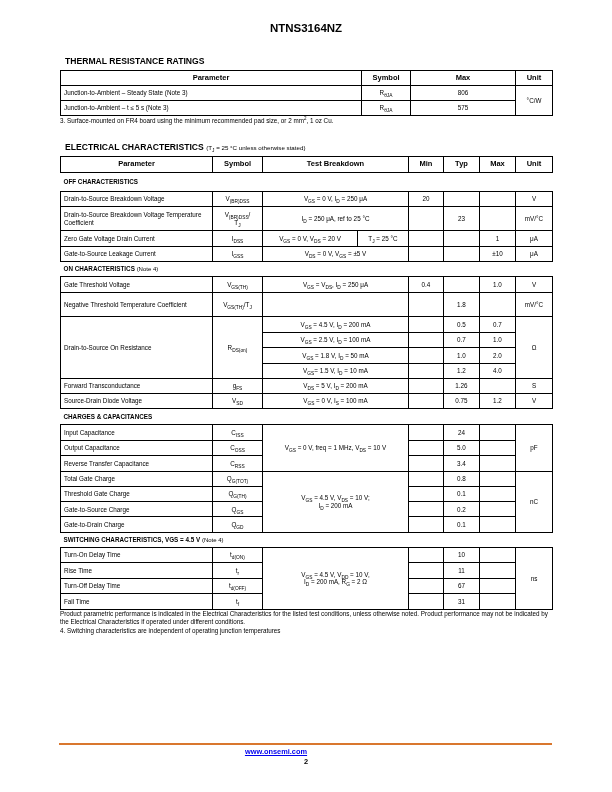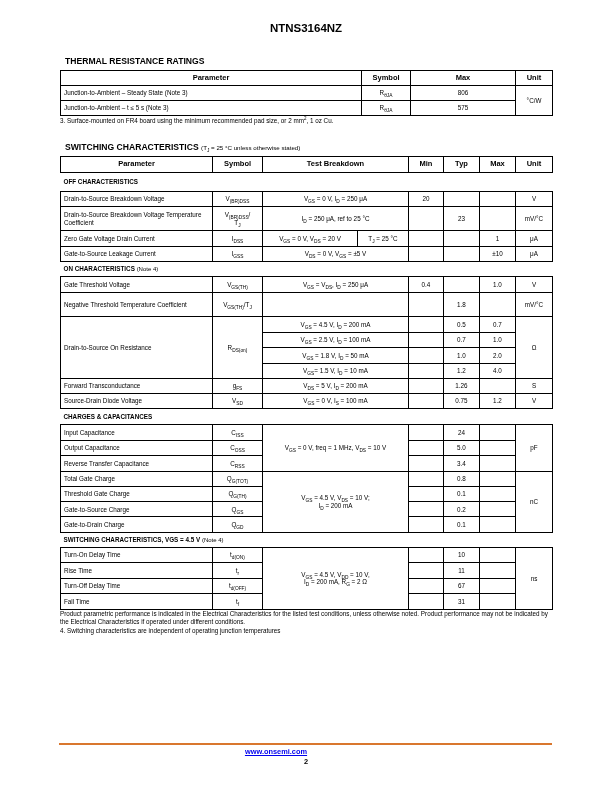--- a/index.html
+++ b/index.html
@@ -55,21 +55,21 @@
     <td class="l">Junction-to-Ambient – t ≤ 5 s (Note 3)</td>
     <td class="c"><span>R</span><sub>θJA</sub></td>
     <td class="c">575</td>
   </tr>
 </tbody>
   </table>
 
 <div class="abs footnote" style="left:60px; top:117px;"><span>3.  Surface-mounted on FR4 board using the minimum recommended pad size, or 2 mm</span><sup>2</sup><span>, 1 oz Cu.</span></div>
 
 <div class="abs section-title" style="left:65px; top:142px;">
-  <span>SWITCHING CHARACTERISTICS</span>
+  <span>ELECTRICAL CHARACTERISTICS</span>
   <span class="note"><span>(T</span><sub>J</sub><span> = 25 °C unless otherwise stated)</span></span>
 </div>
 
 <table class="grid" id="elec" style="left:60px; top:156px; width:492px;">
   <colgroup>
     <col style="width:152px">
       <col style="width:50px">
       <col style="width:95px">
       <col style="width:51px">
     <col style="width:35px">

